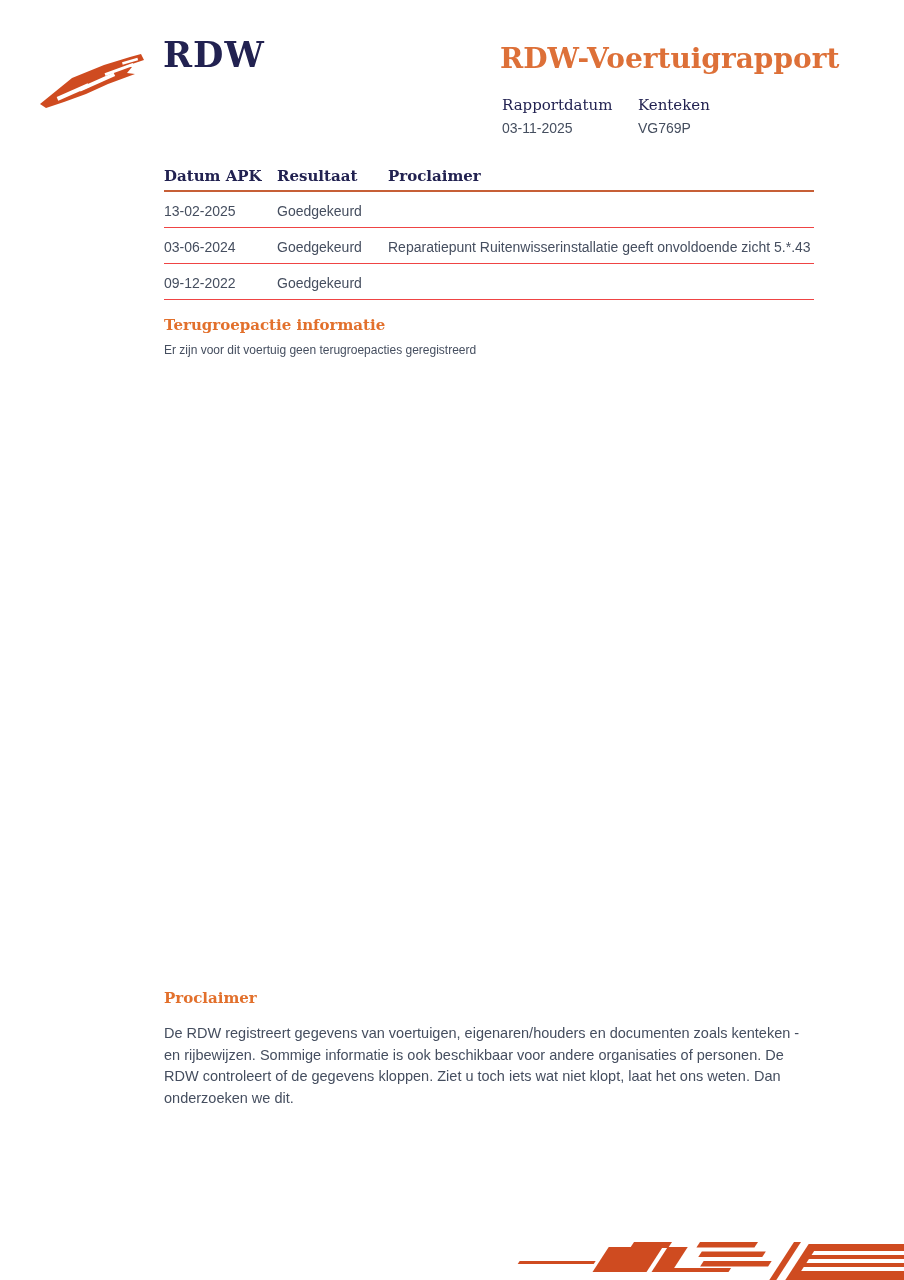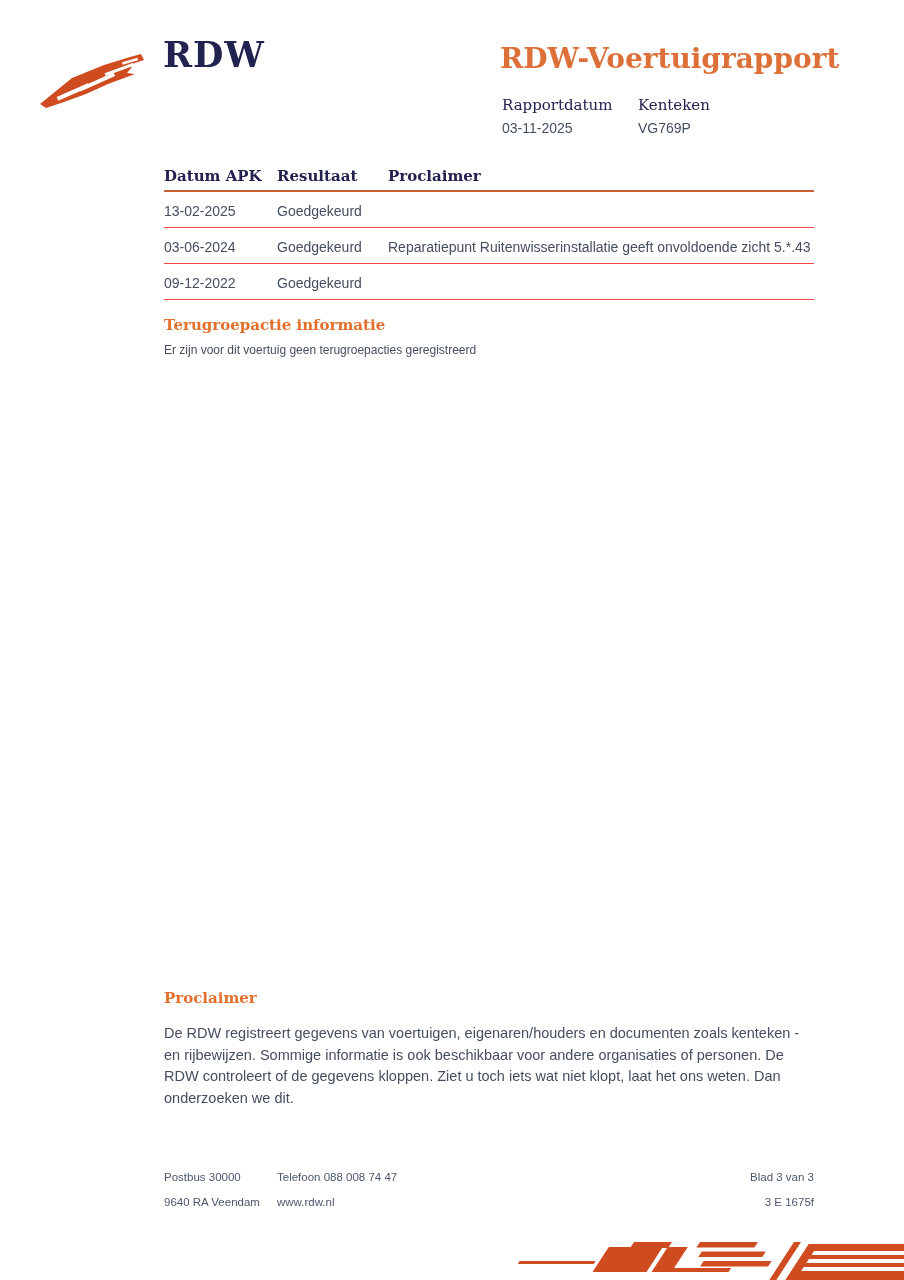--- a/index.html
+++ b/index.html
@@ -136,34 +136,20 @@
   <div class="recall-section">
     <div class="section-heading">Terugroepactie informatie</div>
     <div class="section-body">Er zijn voor dit voertuig geen terugroepacties geregistreerd</div>
   </div>
 
   <div class="proclaimer-section">
     <div class="section-heading">Proclaimer</div>
     <div class="section-body">De RDW registreert gegevens van voertuigen, eigenaren/houders en documenten zoals kenteken - en rijbewijzen. Sommige informatie is ook beschikbaar voor andere organisaties of personen. De RDW controleert of de gegevens kloppen. Ziet u toch iets wat niet klopt, laat het ons weten. Dan onderzoeken we dit.</div>
   </div>
 
-  <div class="footer">
-    <div class="footer-col-address">
-      <div class="f-line">Postbus 30000</div>
-      <div class="f-line">9640 RA Veendam</div>
-    </div>
-    <div class="footer-col-contact">
-      <div class="f-line">Telefoon 088 008 74 47</div>
-      <div class="f-line">www.rdw.nl</div>
-    </div>
-    <div class="footer-col-page">
-      <div class="f-line">Blad 3 van 3</div>
-      <div class="f-line">3 E 1675f</div>
-    </div>
-  </div>
 
   <svg class="bottom-stripes" viewBox="0 0 390 38" aria-hidden="true">
     <g transform="translate(18,0) skewX(-33)" fill="#cf4b20">
       <rect x="0" y="19" width="76" height="3"></rect>
       <rect x="80" y="5" width="54" height="25"></rect>
       <rect x="102" y="0" width="38" height="6"></rect>
       <rect x="139" y="5" width="20" height="25"></rect>
       <rect x="158" y="26" width="58" height="4"></rect>
       <rect x="168" y="0" width="58" height="5.5"></rect>
       <rect x="176" y="9.5" width="64" height="5.5"></rect>

